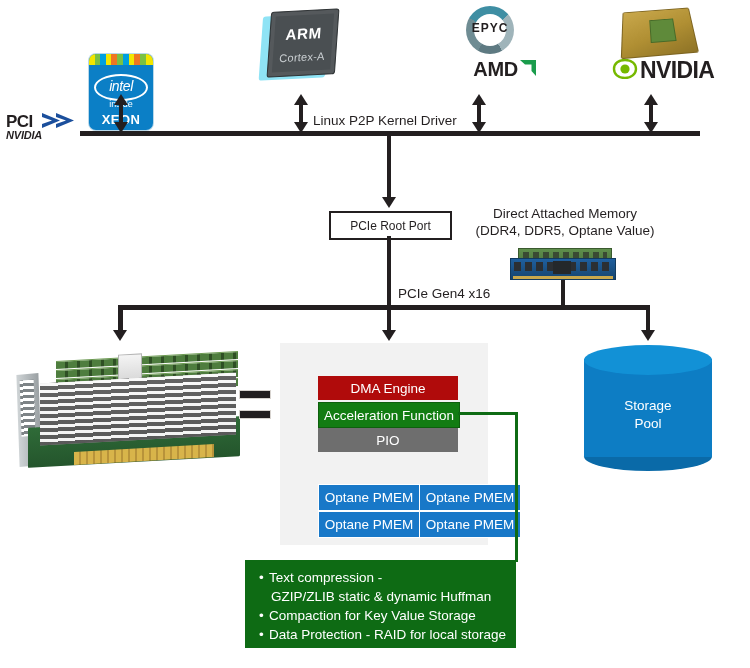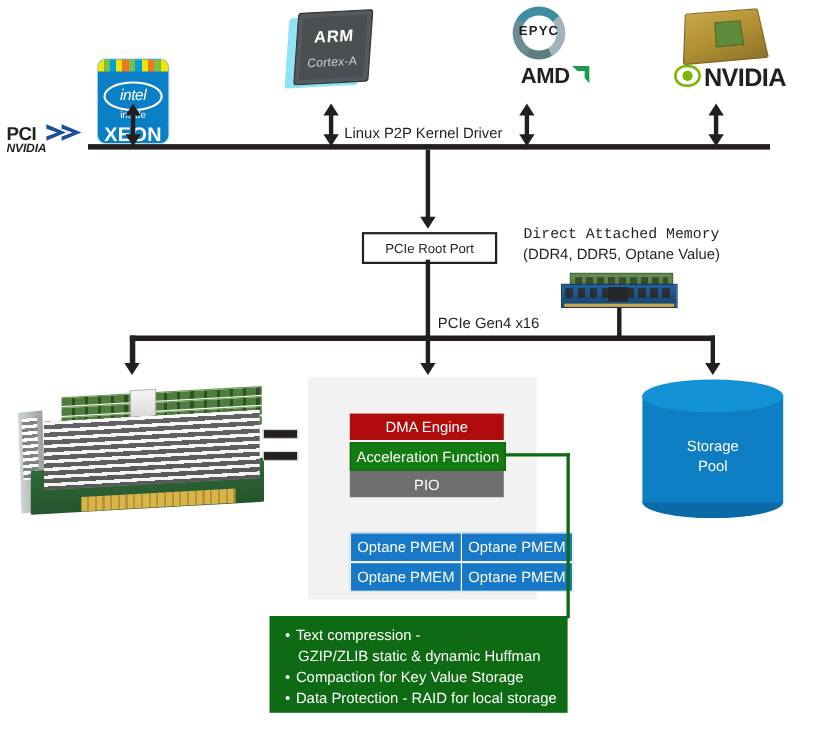--- a/index.html
+++ b/index.html
@@ -91,21 +91,21 @@
     font-family:"Liberation Sans", sans-serif;
     text-align:center;line-height:21px;letter-spacing:-0.4px;
   }
   .intel-inside{
     position:absolute;left:0;top:45px;width:100%;
     text-align:center;color:#ffffff;font-size:9px;
     font-family:"Liberation Sans", sans-serif;
   }
   .intel-xeon{
     position:absolute;left:0;top:58px;width:100%;
-    text-align:center;color:#ffffff;font-size:18px;
+    text-align:center;color:#ffffff;font-size:13px;
     font-weight:bold;letter-spacing:0.4px;
     font-family:"Liberation Sans", sans-serif;
   }
 
   
   .arm-wrap{position:absolute;left:258px;top:8px;width:84px;height:78px;}
   .arm-glow{
     position:absolute;left:3px;top:7px;width:66px;height:64px;
     background:#8fe3f5;transform:skewX(-7deg) rotate(-3deg);
     border-radius:3px;
@@ -407,21 +407,21 @@
   <div class="arrow-down" style="left:382px; top:197px;"></div>
 
   <div class="rootport">
     <span>PCIe Root Port</span>
   </div>
 
   <div class="vline" style="left:386.5px; top:236px; width:4px; height:71px;"></div>
 
   <div class="lbl" style="left:398px; top:286px;">PCIe Gen4 x16</div>
 
-  <div class="lbl lbl-c" style="left:465px; top:206px; width:200px; text-align:center;font-family:Liberation Mono, monospace;">Direct Attached Memory</div>
+  <div class="lbl lbl-c" style="left:465px; top:206px; width:200px; text-align:center;">Direct Attached Memory</div>
   <div class="lbl lbl-c" style="left:465px; top:223px; width:200px; text-align:center;">(DDR4, DDR5, Optane Value)</div>
 
   <div class="dimm-wrap">
     <div class="dimm-green">
       <div class="dimm-green-chips"></div>
     </div>
     <div class="dimm-blue">
       <div class="dimm-chipsrow"></div>
       <div class="dimm-bigchip"></div>
       <div class="dimm-gold"></div>

